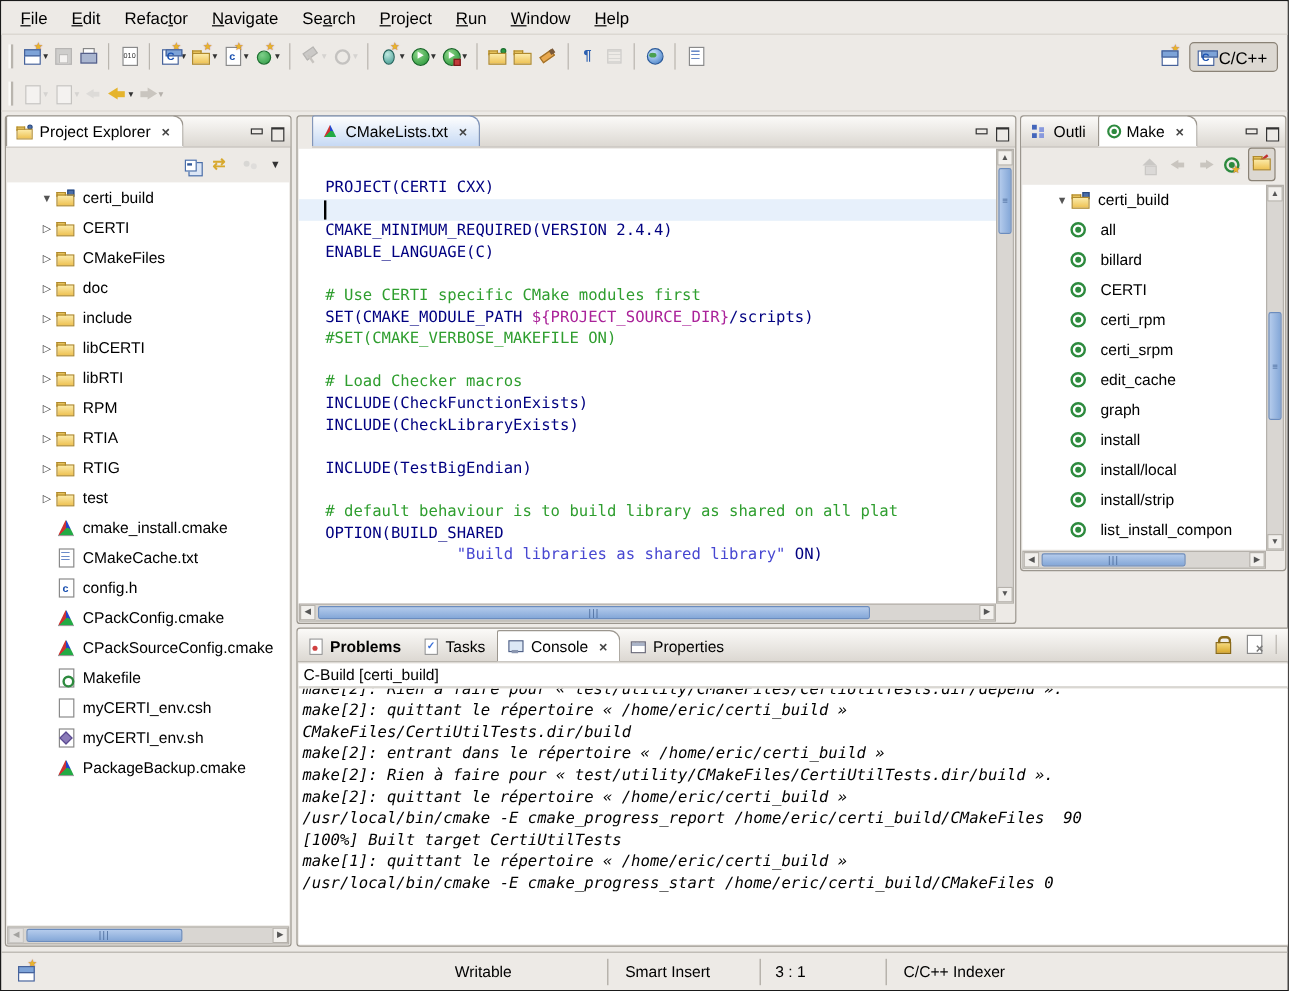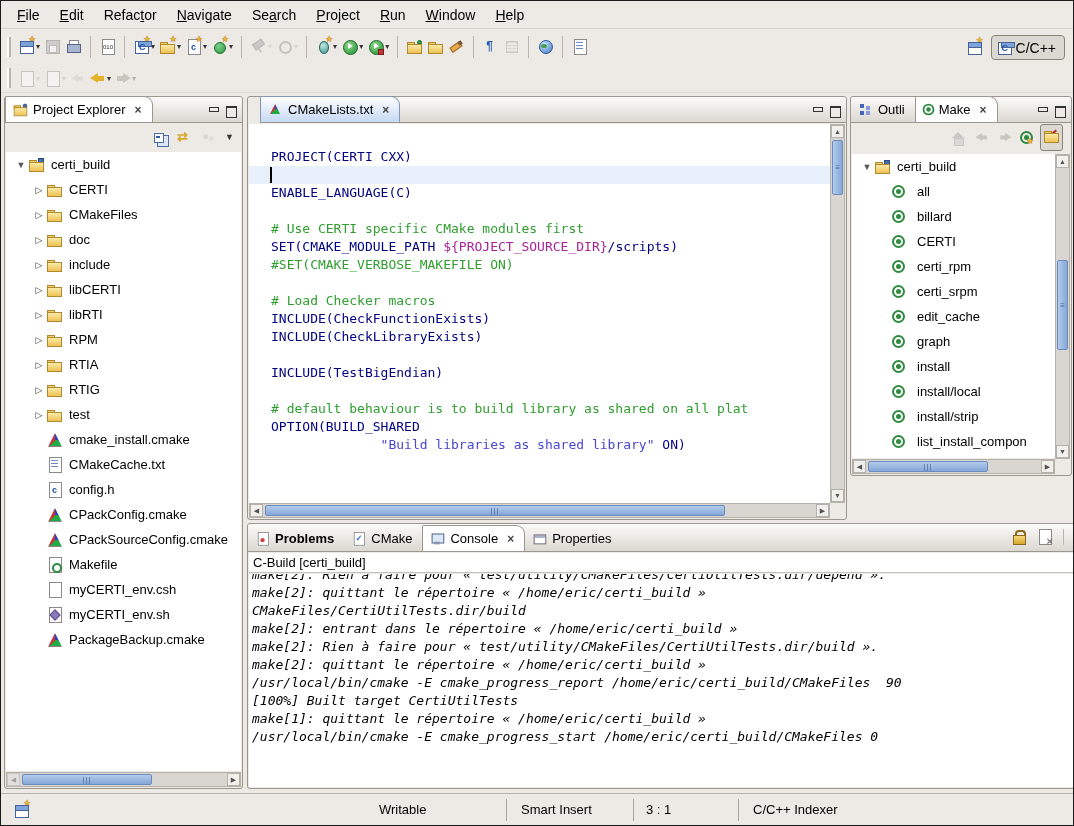--- a/index.html
+++ b/index.html
@@ -109,21 +109,21 @@
   .vbtn { position:relative; }
   .vbtn.pressed { background:#dcd8d2; border:1px solid #8a8276; border-radius:3px; padding:2px; }
 
   
   .treewrap { position:absolute; left:1px; right:1px; background:#fff; overflow:hidden; }
   .trow { display:flex; align-items:center; height:25px; font-size:13px; white-space:nowrap; }
   .twist { display:inline-block; width:14px; text-align:center; font-size:9px; color:#333; flex:none; }
   .twist.has::before { content:'▷'; }
   .twist.open::before { content:'▼'; color:#555; }
   .trow .ic, .trow .ic-target { margin-right:6px; }
-  .indent1 { padding-left:8px; } .indent2 { padding-left:26px; } .indent3 { padding-left:40px; }
+  .indent1 { padding-left:8px;margin-left:18px; } .indent2 { padding-left:26px; } .indent3 { padding-left:40px; }
 
   
   .code-area { position:absolute; left:1px; right:16px; top:27px; bottom:16px; background:#fff; overflow:hidden; padding-top:6px; }
   .code-line { position:relative; height:18px; line-height:18px; font-family:"DejaVu Sans Mono", monospace; font-size:13px; padding-left:22px; white-space:pre; }
   .code-line.cur { background:#e7f0fb; }
   .code-line.cur::before { content:''; position:absolute; left:21px; top:1px; width:2px; height:16px; background:#000; }
   .tk-kw { color:#000080; } .tk-cm { color:#2f9e2f; } .tk-var { color:#aa2299; } .tk-str { color:#4747d1; }
 
   
   .con-label { position:absolute; left:1px; right:16px; top:29px; height:20px; background:#fff; font-size:13px; padding:2px 0 0 4px; border-bottom:1px solid #c6c2bb; }
@@ -433,20 +433,21 @@
     </div>
     <div class="panel-btns">
       <span class="ic-minv"></span>
       <span class="ic-maxv"></span>
     </div>
   </div>
   <div class="code-area">
     <div class="code-line"></div>
       <div class="code-line"><span class="tk-kw">PROJECT(CERTI CXX)</span></div>
       <div class="code-line cur"></div>
+      <div class="code-line"><span class="tk-kw">CMAKE_MINIMUM_REQUIRED(VERSION 2.4.4)</span></div>
       <div class="code-line"><span class="tk-kw">ENABLE_LANGUAGE(C)</span></div>
       <div class="code-line"></div>
       <div class="code-line"><span class="tk-cm"># Use CERTI specific CMake modules first</span></div>
       <div class="code-line"><span class="tk-kw">SET(CMAKE_MODULE_PATH </span><span class="tk-var">${PROJECT_SOURCE_DIR}</span><span class="tk-kw">/scripts)</span></div>
       <div class="code-line"><span class="tk-cm">#SET(CMAKE_VERBOSE_MAKEFILE ON)</span></div>
       <div class="code-line"></div>
       <div class="code-line"><span class="tk-cm"># Load Checker macros</span></div>
       <div class="code-line"><span class="tk-kw">INCLUDE(CheckFunctionExists)</span></div>
       <div class="code-line"><span class="tk-kw">INCLUDE(CheckLibraryExists)</span></div>
       <div class="code-line"></div>
@@ -563,21 +564,21 @@
 </div>
 
 <div class="panel" style="left:246px; top:522px; width:951px; height:266px;">
   <div class="tabbar" style="height:28px;">
     <div class="tab" style="font-weight:bold;">
       <span class="ic ic-doc ic-probl" style="transform:scale(.85)"></span>
       <span>Problems</span>
     </div>
     <div class="tab">
       <span class="ic ic-doc ic-check" style="transform:scale(.85)"></span>
-      <span>CMake</span>
+      <span>Tasks</span>
     </div>
     <div class="tab active">
       <span class="ic ic-monitor" style="transform:scale(.9)"></span>
       <span>Console</span>
       <span class="close-x">×</span>
     </div>
     <div class="tab">
       <span class="ic ic-table" style="transform:scale(.9)"></span>
       <span>Properties</span>
     </div>

